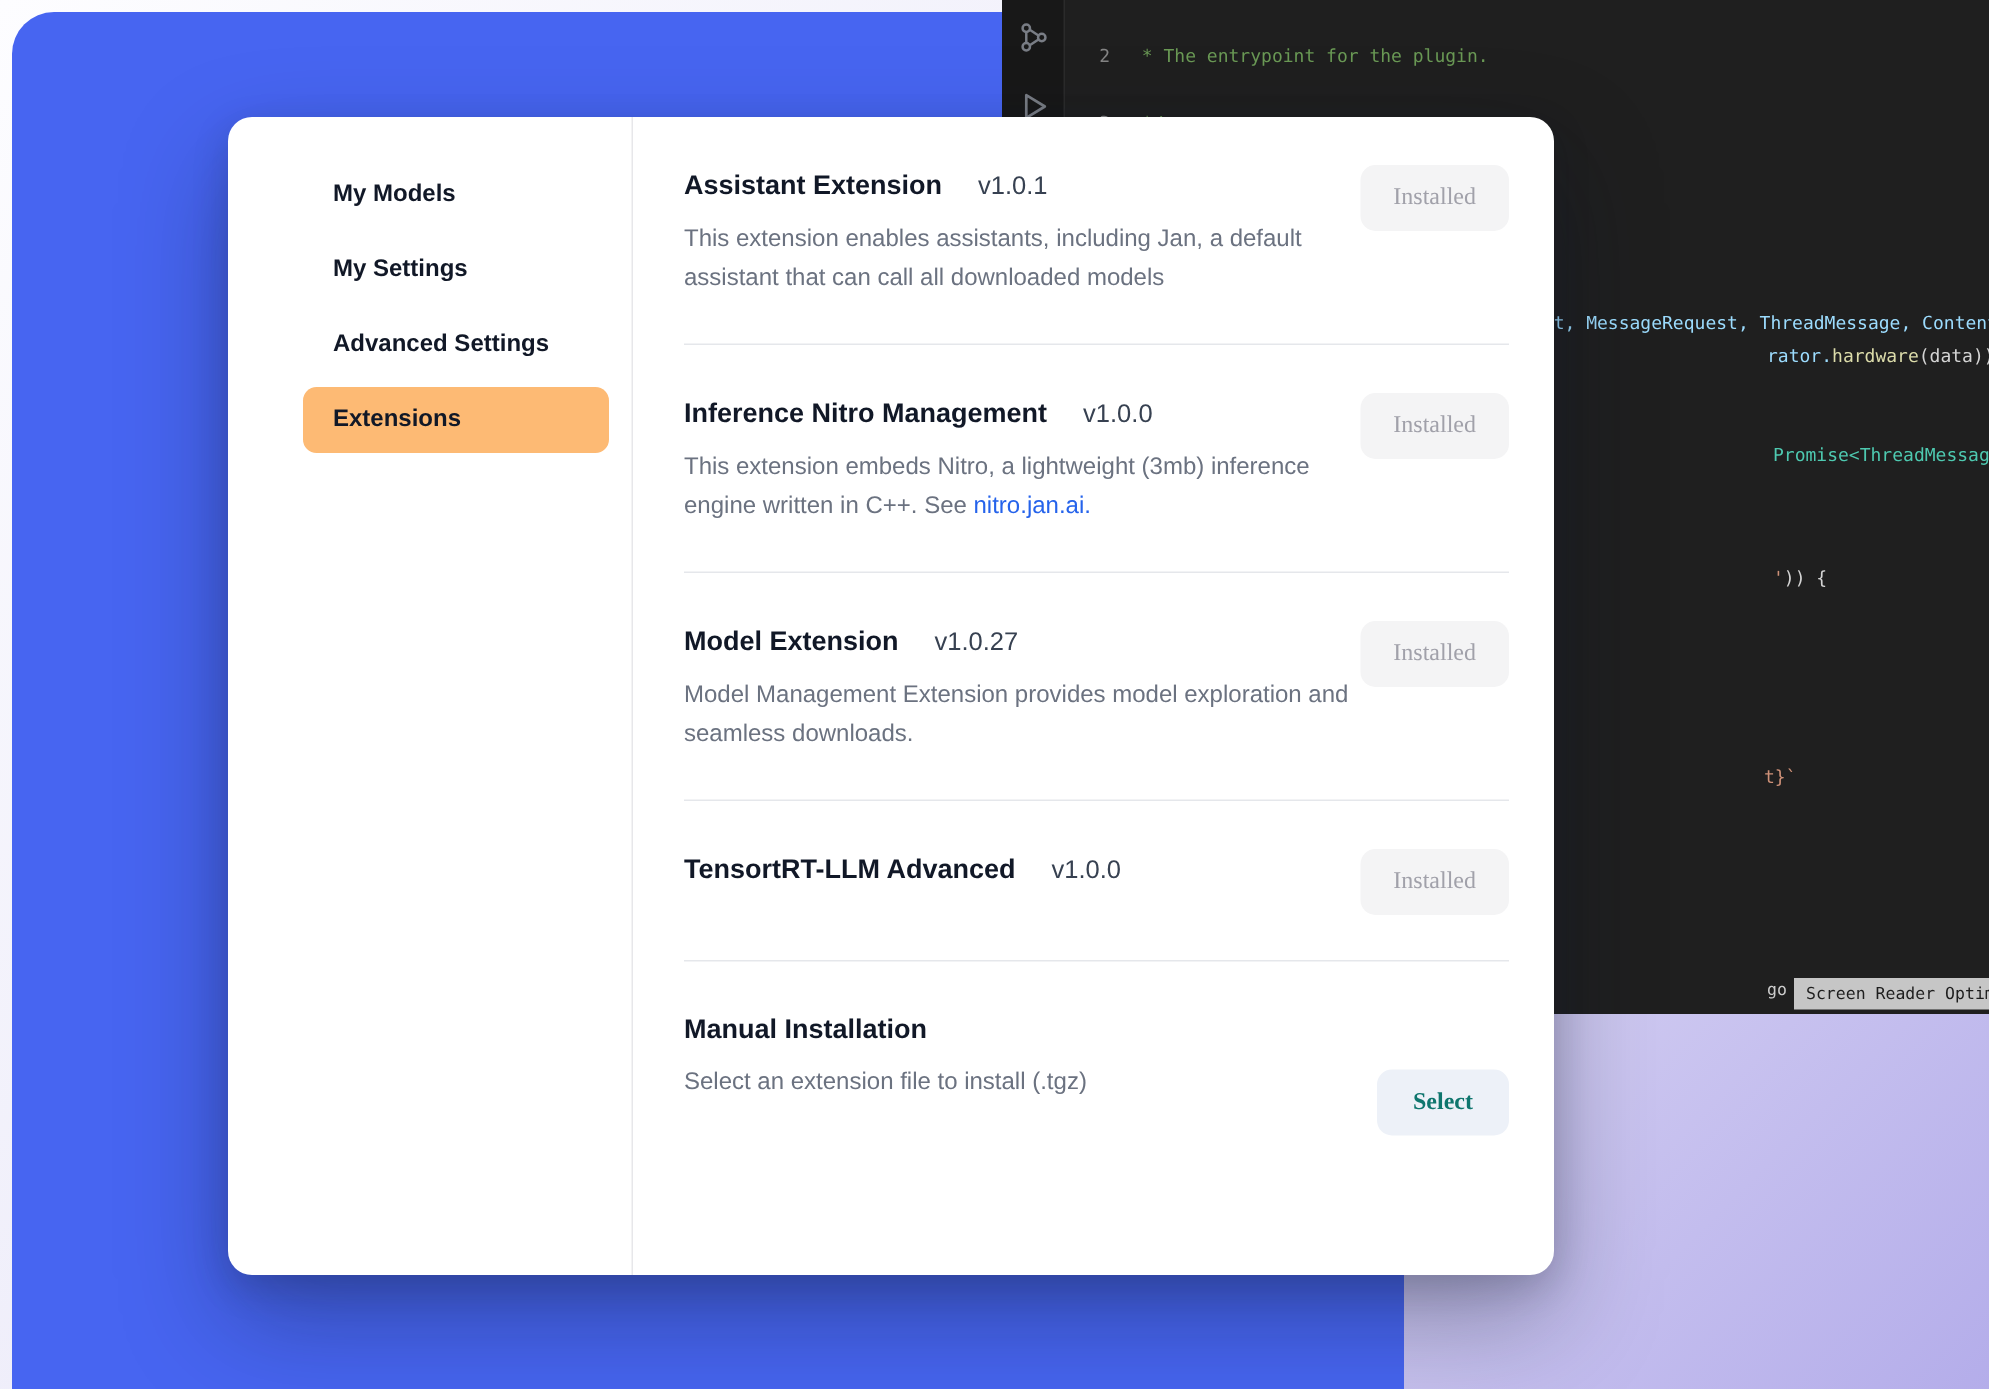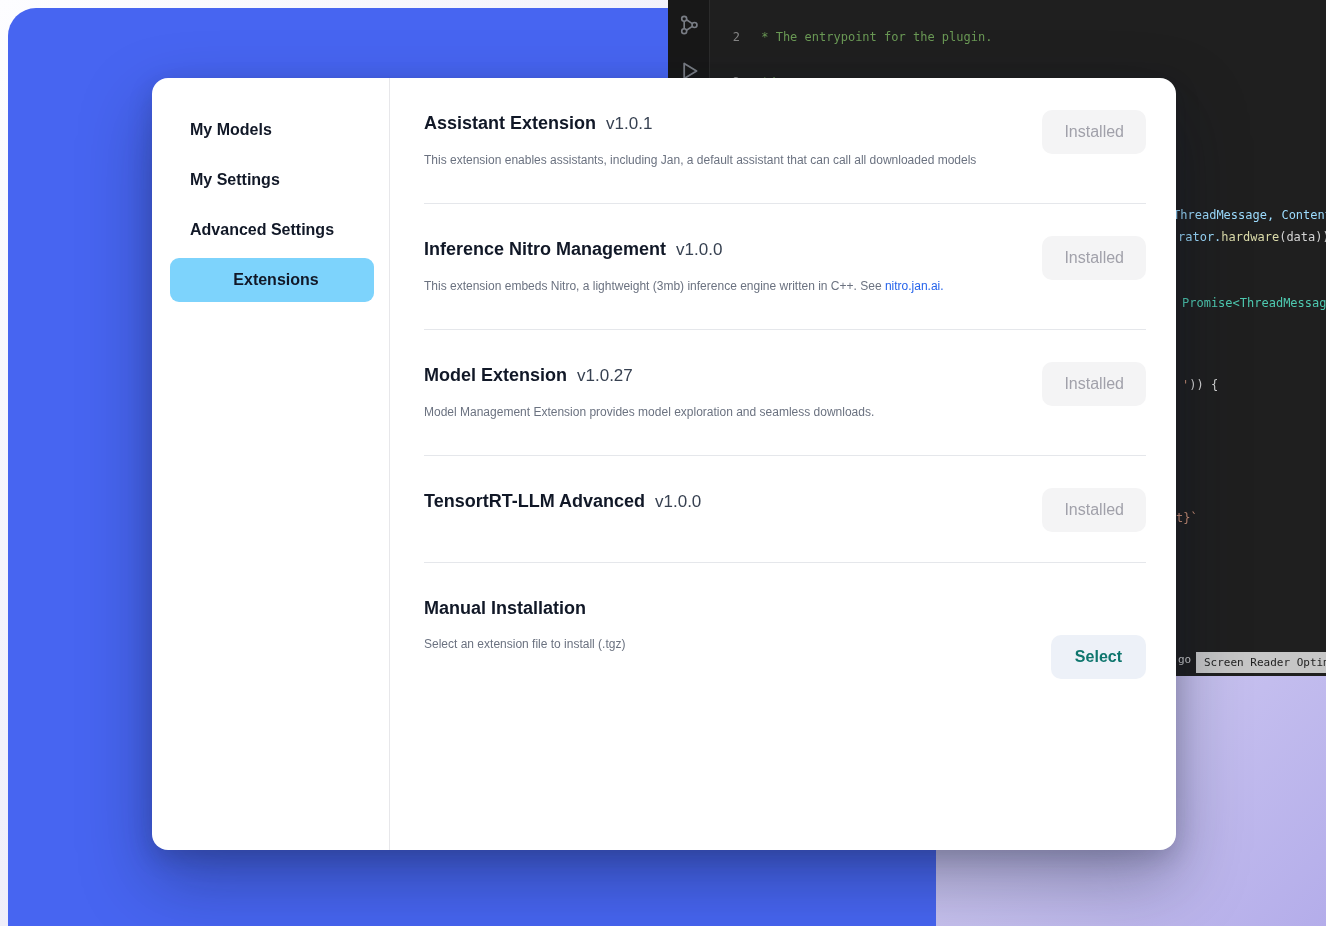--- a/index.html
+++ b/index.html
@@ -44,49 +44,49 @@
   .frag { position:absolute; white-space:pre; line-height:16px; }
   .editor-status-left { position:absolute; left:510px; top:653px; font-size:11px; color:#cccccc; }
   .status-notice {
     position:absolute; left:528px; top:652px; height:21px;
     background:#c6c6c6; color:#1e1e1e; font-size:11px; line-height:21px;
     padding:0 8px 0 8px; white-space:nowrap; cursor:pointer;
   }
 
   
   .modal {
-    position:absolute; left:152px; top:78px; width:1024px; height:772px;
+    position:absolute; left:152px; top:78px; width:884px; height:772px;
     background:#ffffff; border-radius:16px;
     box-shadow:0 30px 70px rgba(15,23,42,.35), 0 8px 24px rgba(15,23,42,.18);
-    display:flex; overflow:hidden;
+    display:flex; overflow:hidden;padding-left:32px;
   }
   .modal-sidebar {
     width:238px; flex:0 0 238px; border-right:1px solid #e7e7ea;
     padding:30px 15px 0 18px;
   }
   .side-item {
     display:flex; align-items:center; height:44px; margin-bottom:6px;
     padding:0 12px 0 20px; border-radius:9px; cursor:pointer;
     font-size:16px; font-weight:700; color:#111827;
   }
-  .side-item.active { background:#7dd3fc;justify-content:center; }
+  .side-item.active { background:#fdba74; }
 
   .modal-content { flex:1; padding:32px 30px 0 34px; }
   .ext-row { display:flex; justify-content:space-between; align-items:flex-start; }
   .ext-info { max-width:584px; }
-  .ext-title-row { display:flex; align-items:baseline; gap:10px; line-height:26px; margin-bottom:10px; }
+  .ext-title-row { display:flex; align-items:baseline; gap:24px; line-height:26px; margin-bottom:10px; }
   .ext-name { font-size:18px; font-weight:700; color:#111827; }
   .ext-version { font-size:17px; font-weight:400; color:#374151; }
-  .ext-desc { font-size:12px; line-height:26px; color:#6b7280; }
+  .ext-desc { font-size:16px; line-height:26px; color:#6b7280; }
   .ext-desc a { color:#2563eb; text-decoration:none; cursor:pointer; }
   .divider { border-top:1px solid #e5e7eb; margin:30px 0 32px; }
 
   .btn {
     border:none; border-radius:10px; height:44px; font-size:16px;
-    font-family:Liberation Sans, sans-serif; white-space:nowrap;
+    font-family:Liberation Serif, serif; white-space:nowrap;
   }
   .btn-installed {
     background:#f4f4f5; color:#a1a1aa; font-weight:500; padding:0 22px; cursor:default;
   }
   .btn-select {
     background:#edf1f8; color:#0f766e; font-weight:700; padding:0 24px; cursor:pointer;margin-top:40px;
   }
 </style>
 </head>
 <body>

